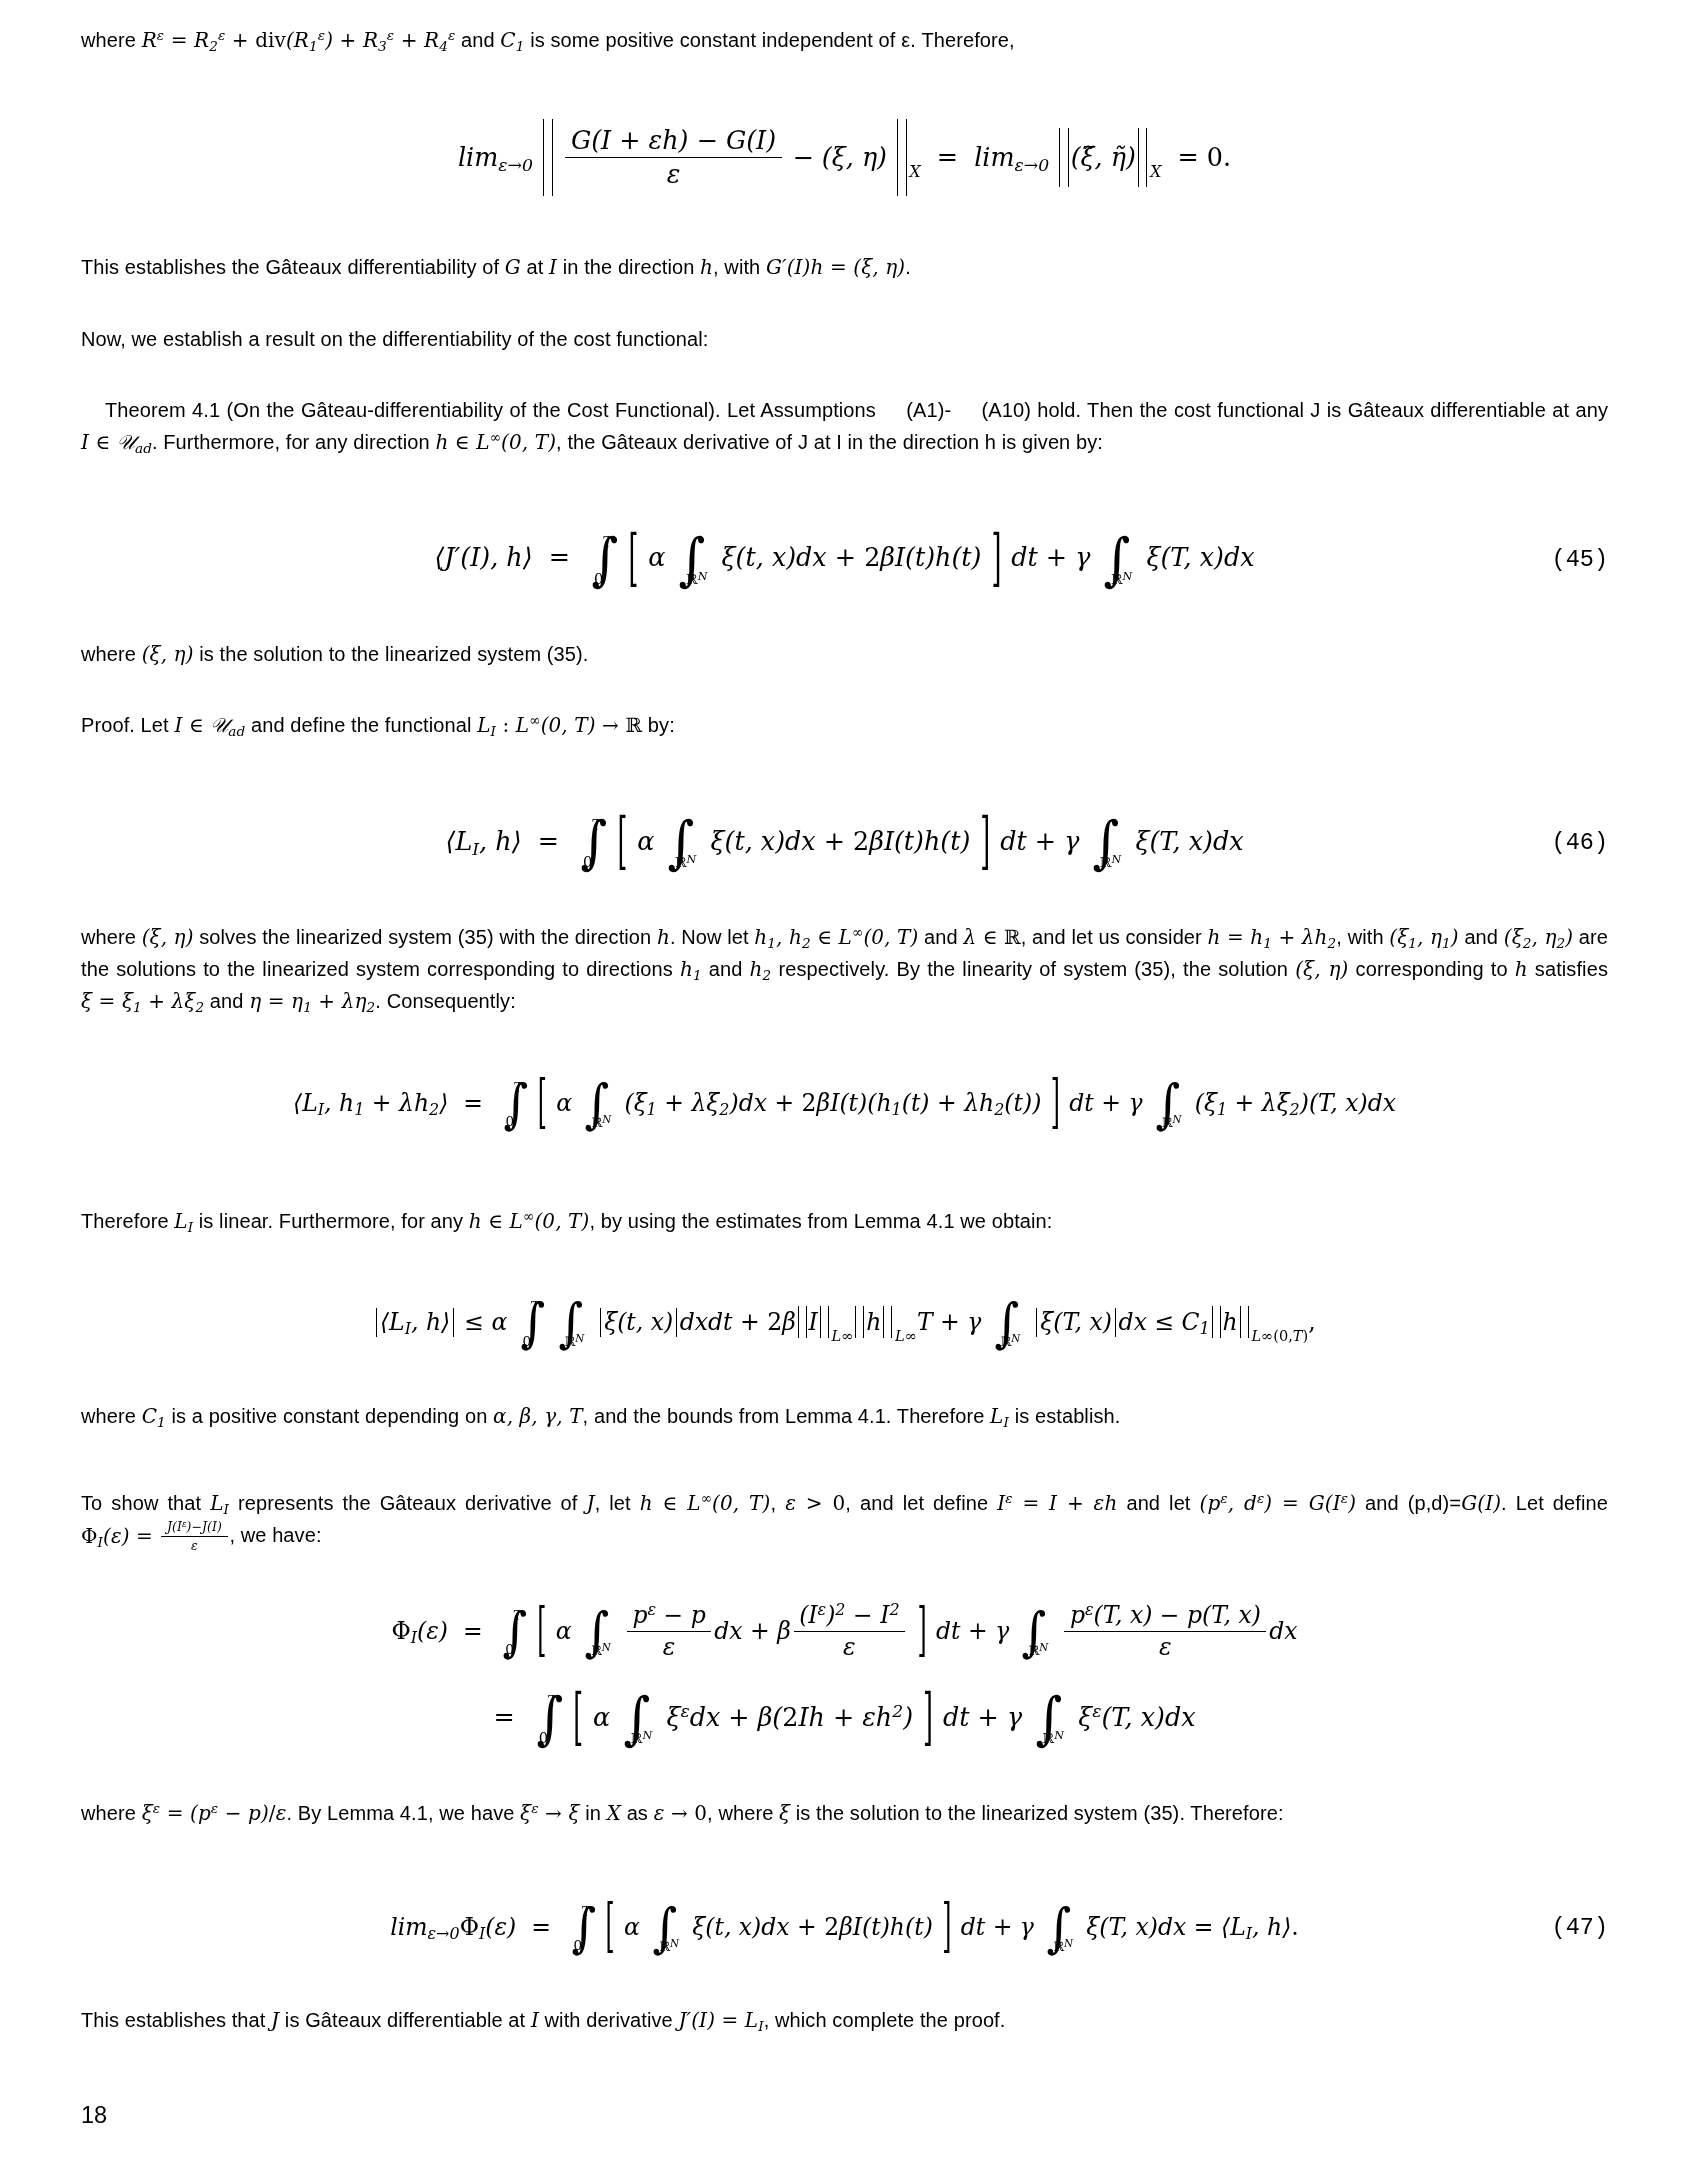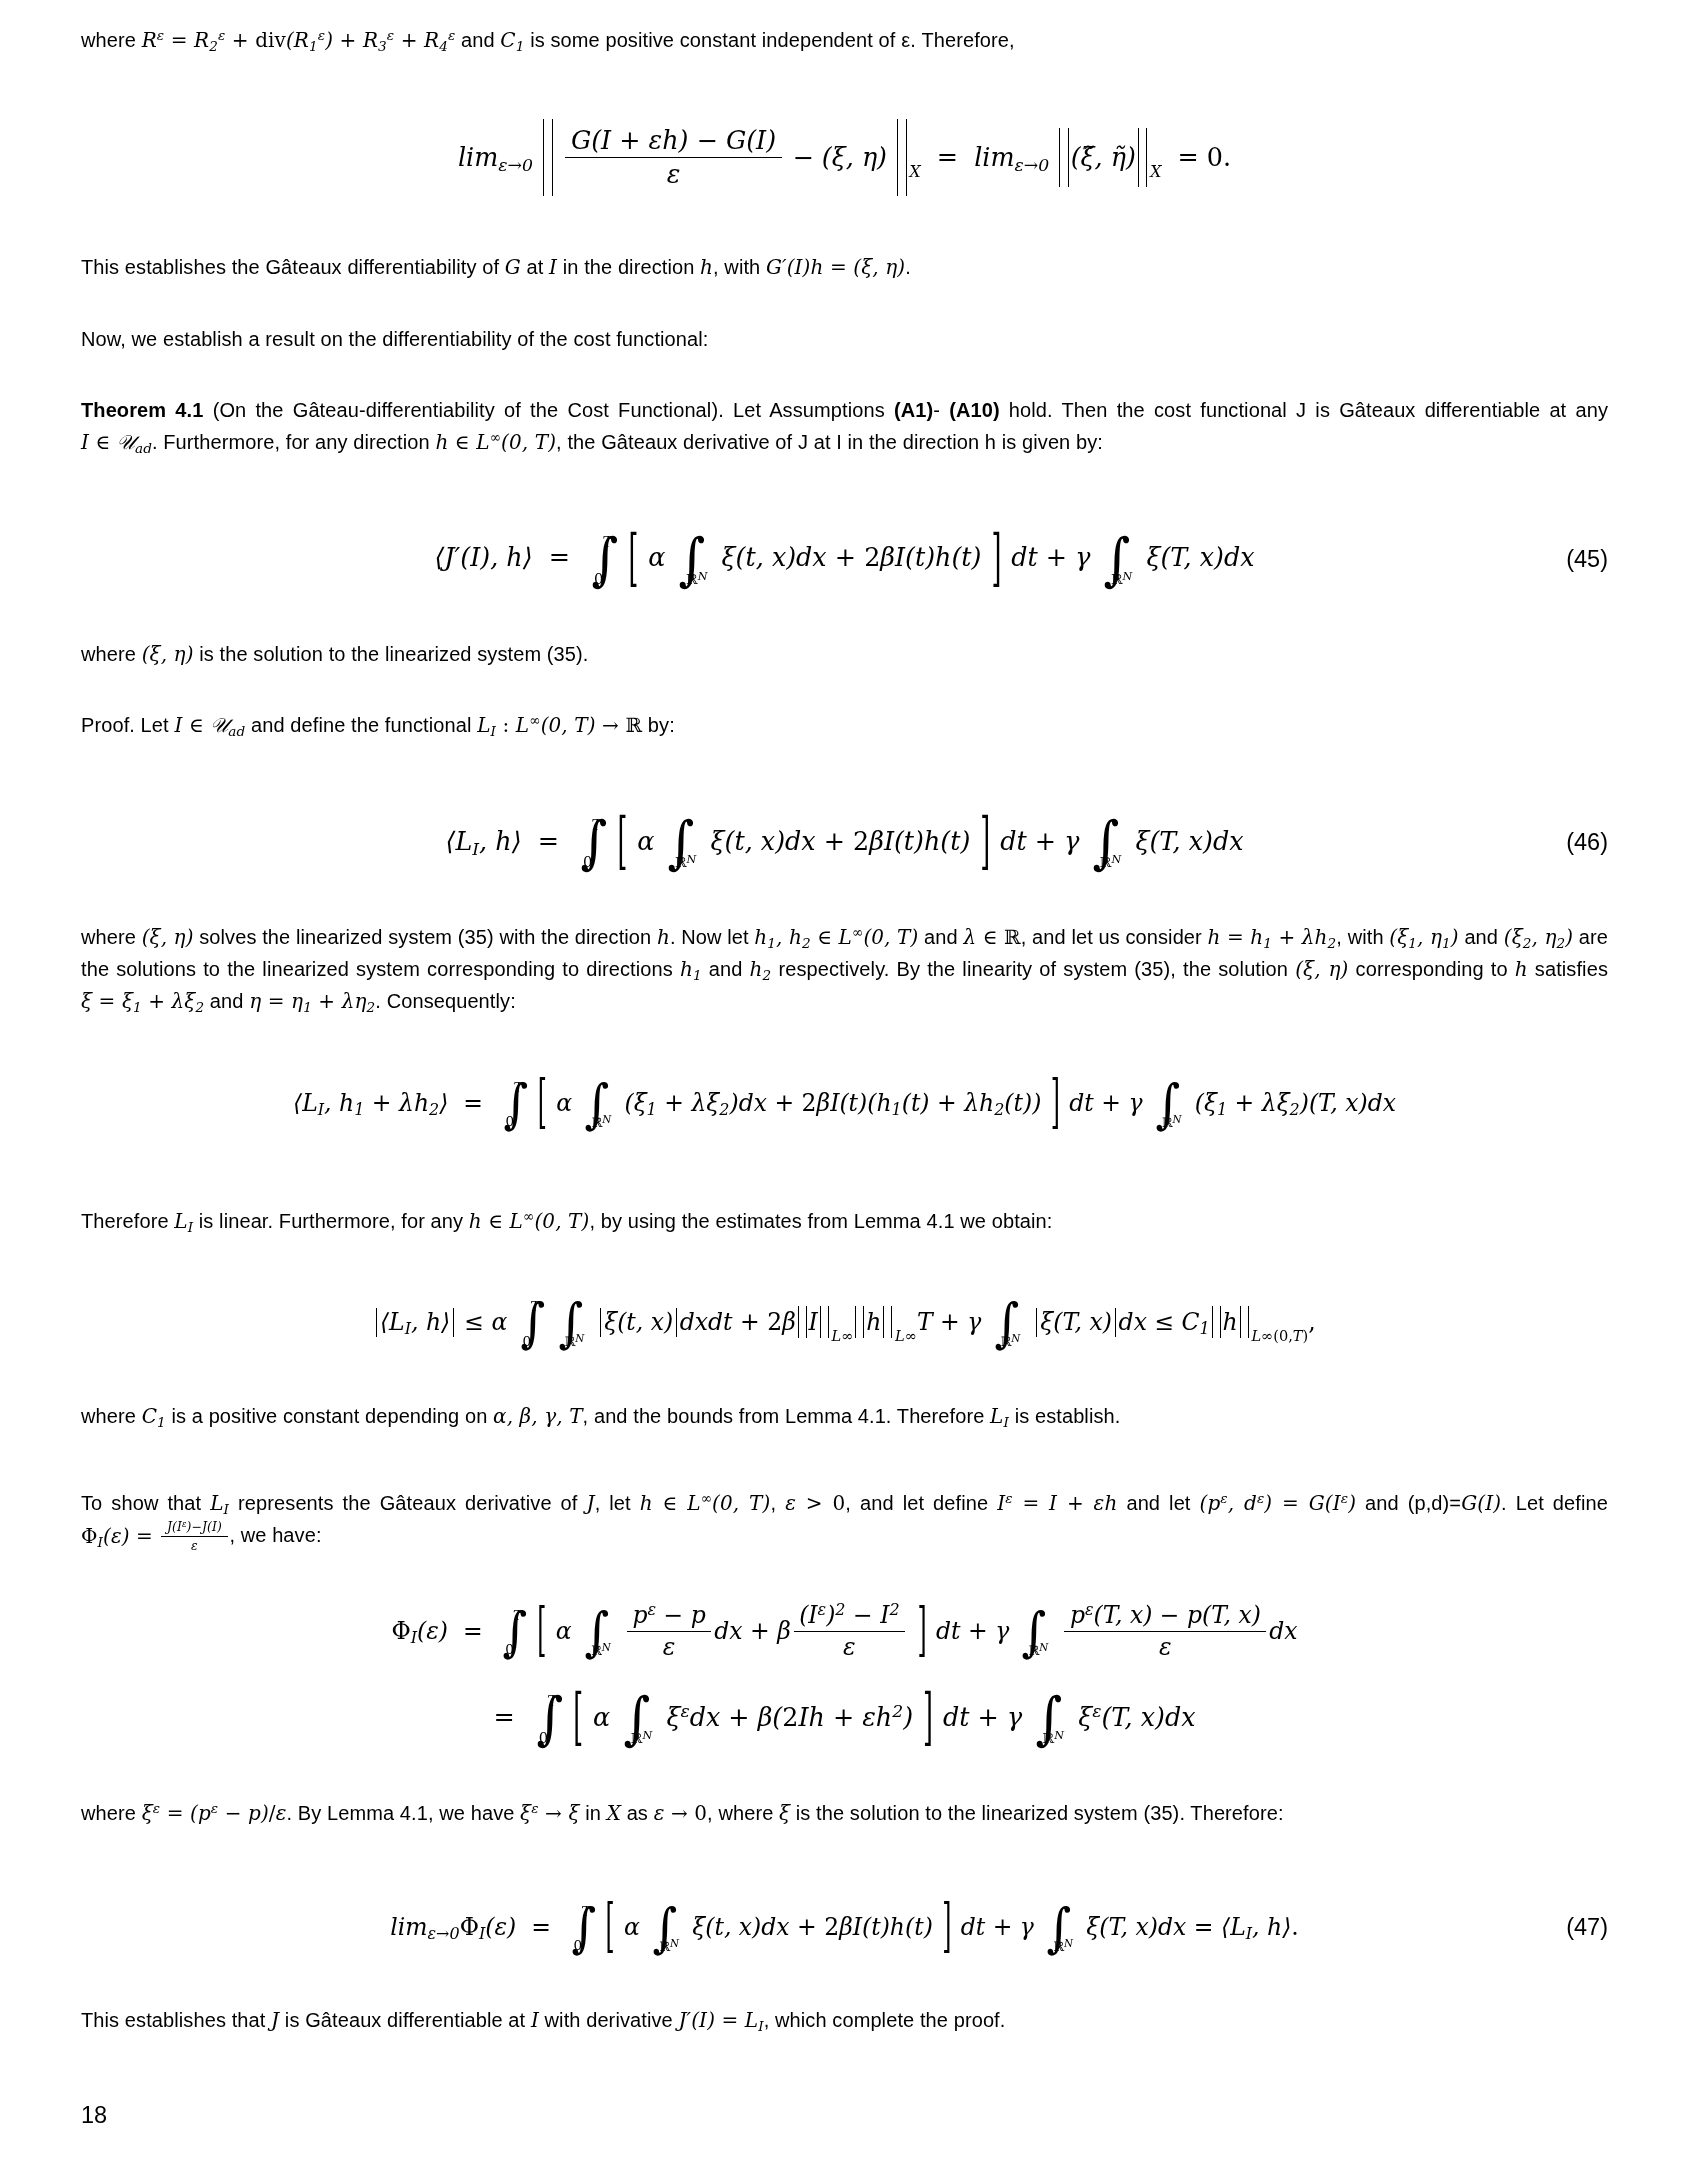--- a/index.html
+++ b/index.html
@@ -69,21 +69,21 @@
   }
   .display .eqline {
     display: inline-block;
     white-space: nowrap;
   }
   .eqnum {
     position: absolute;
     right: 0;
     top: 50%;
     transform: translateY(-50%);
-    font-family: Liberation Sans, sans-serif;
+    font-family: Liberation Mono, monospace;
     font-style: normal;
     font-size: 23.5px;
   }
 
   
   .frac {
     display: inline-block;
     vertical-align: middle;
     text-align: center;
     margin: 0 2.8px;
@@ -191,21 +191,21 @@
     font-style: italic;
     margin-left: 0.9px;
   }
   .subafter.normal { font-style: normal; }
 
   .pagenum {
     font-family: "Liberation Sans", sans-serif;
     font-size: 23.5px;
     margin-top: 9.4px;
   }
-  b { font-weight: bold; }
+  b { font-weight: normal; margin-left: 24px; }
 </style>
 </head>
 <body>
 
 <div class="page">
 
   <p class="para">
     <span>where </span><span class="math"><span class="mi">R</span><span class="sup mo">ε</span> <span class="mo">=</span> <span class="mi">R</span><span class="sub mn">2</span><span class="sup mo">ε</span> <span class="mo">+</span> <span class="mo">div</span>(<span class="mi">R</span><span class="sub mn">1</span><span class="sup mo">ε</span>) <span class="mo">+</span> <span class="mi">R</span><span class="sub mn">3</span><span class="sup mo">ε</span> <span class="mo">+</span> <span class="mi">R</span><span class="sub mn">4</span><span class="sup mo">ε</span></span><span> and </span><span class="math"><span class="mi">C</span><span class="sub mn">1</span></span><span> is some positive constant independent of ε. Therefore,</span>
   </p>
 

